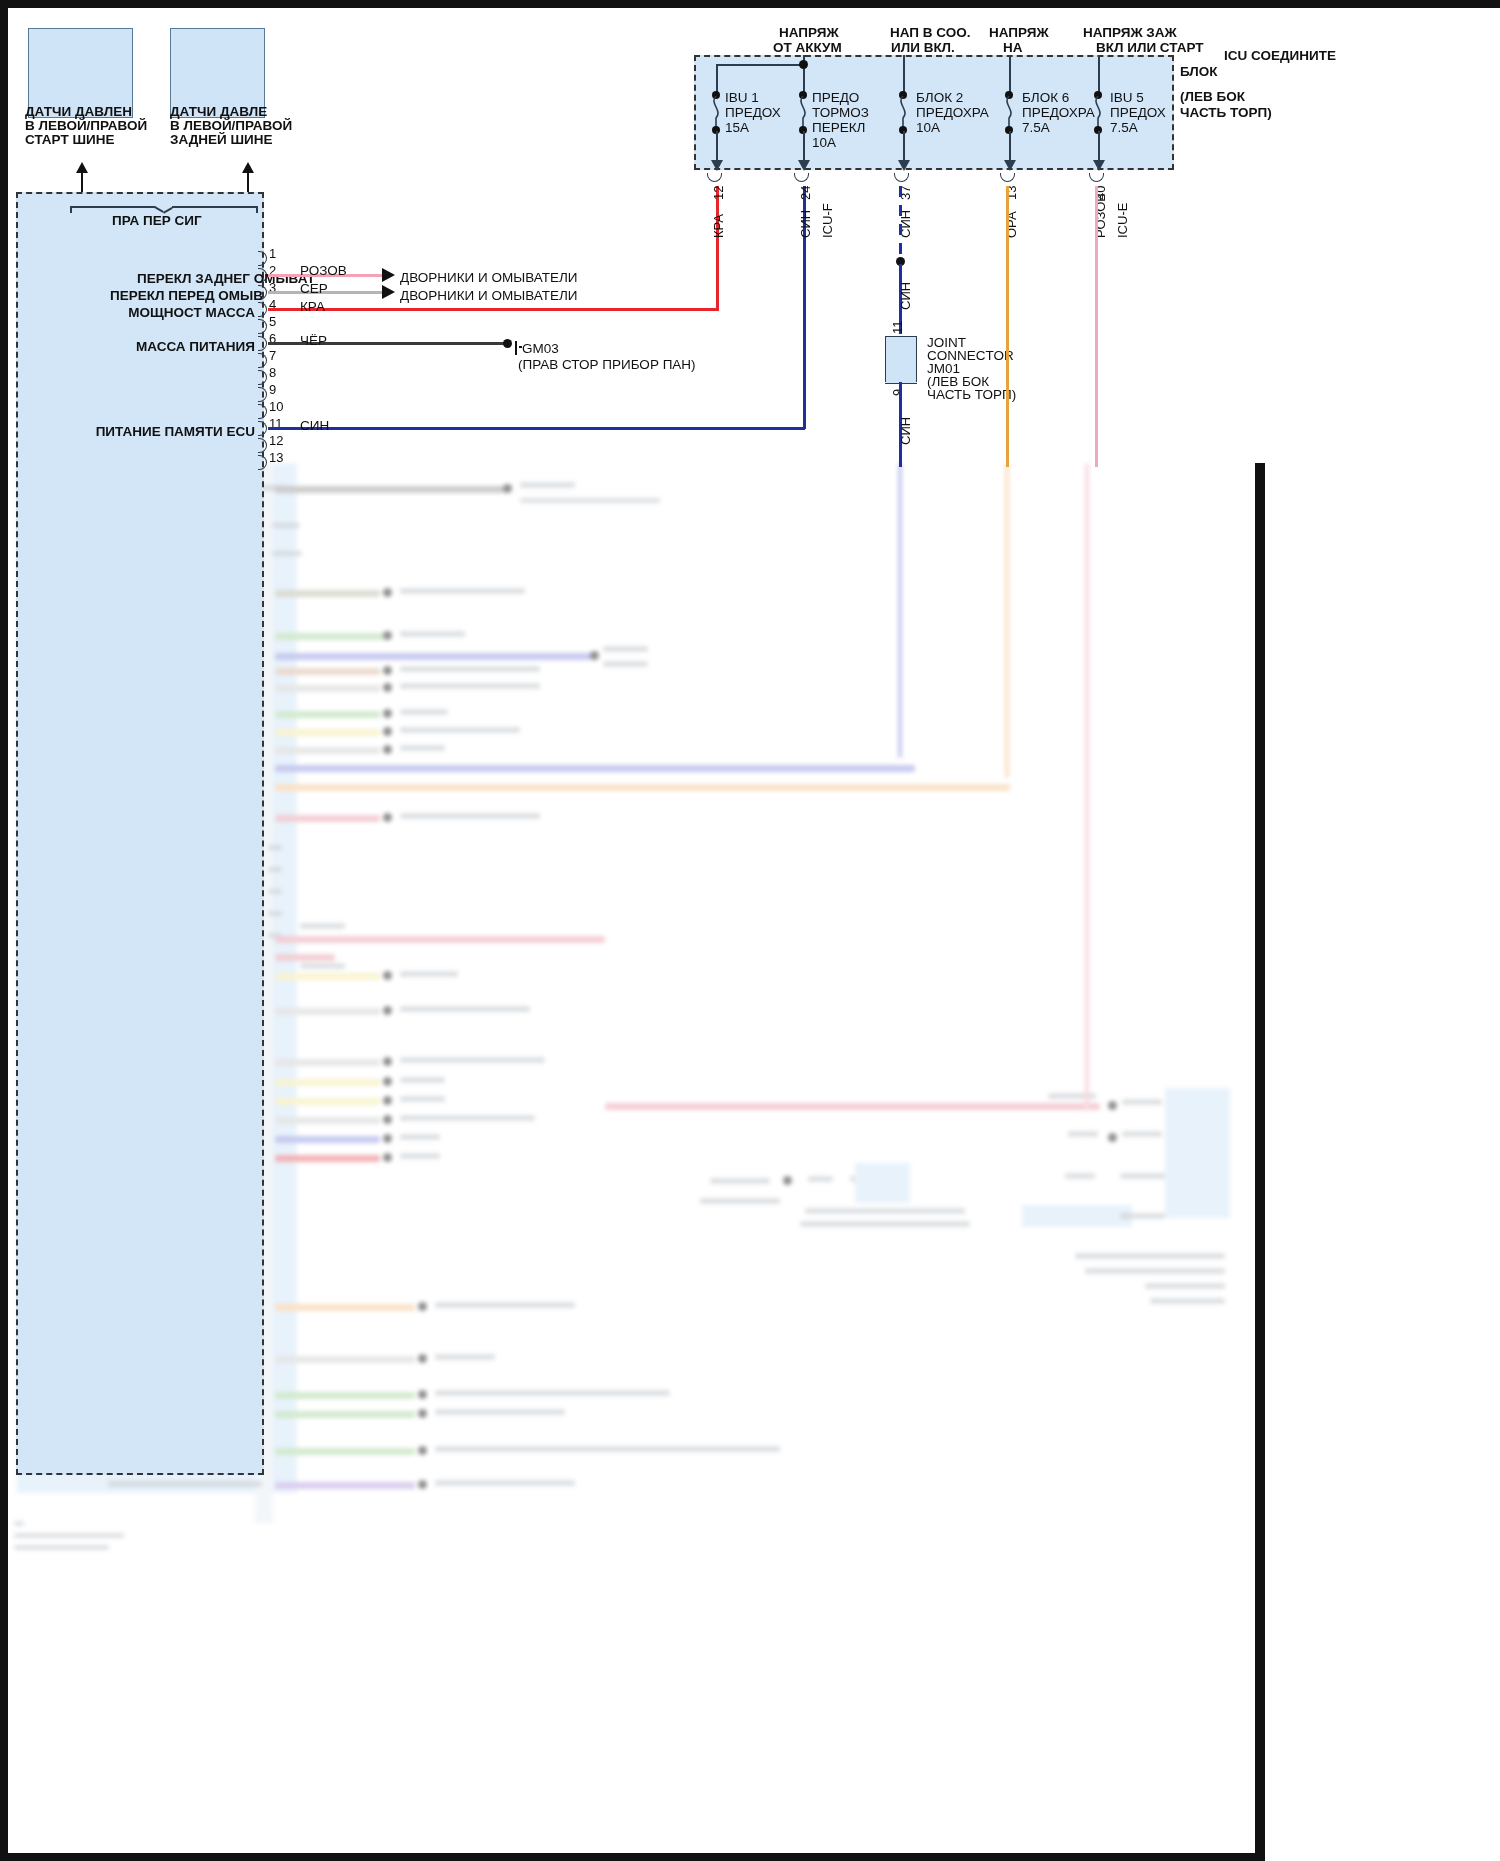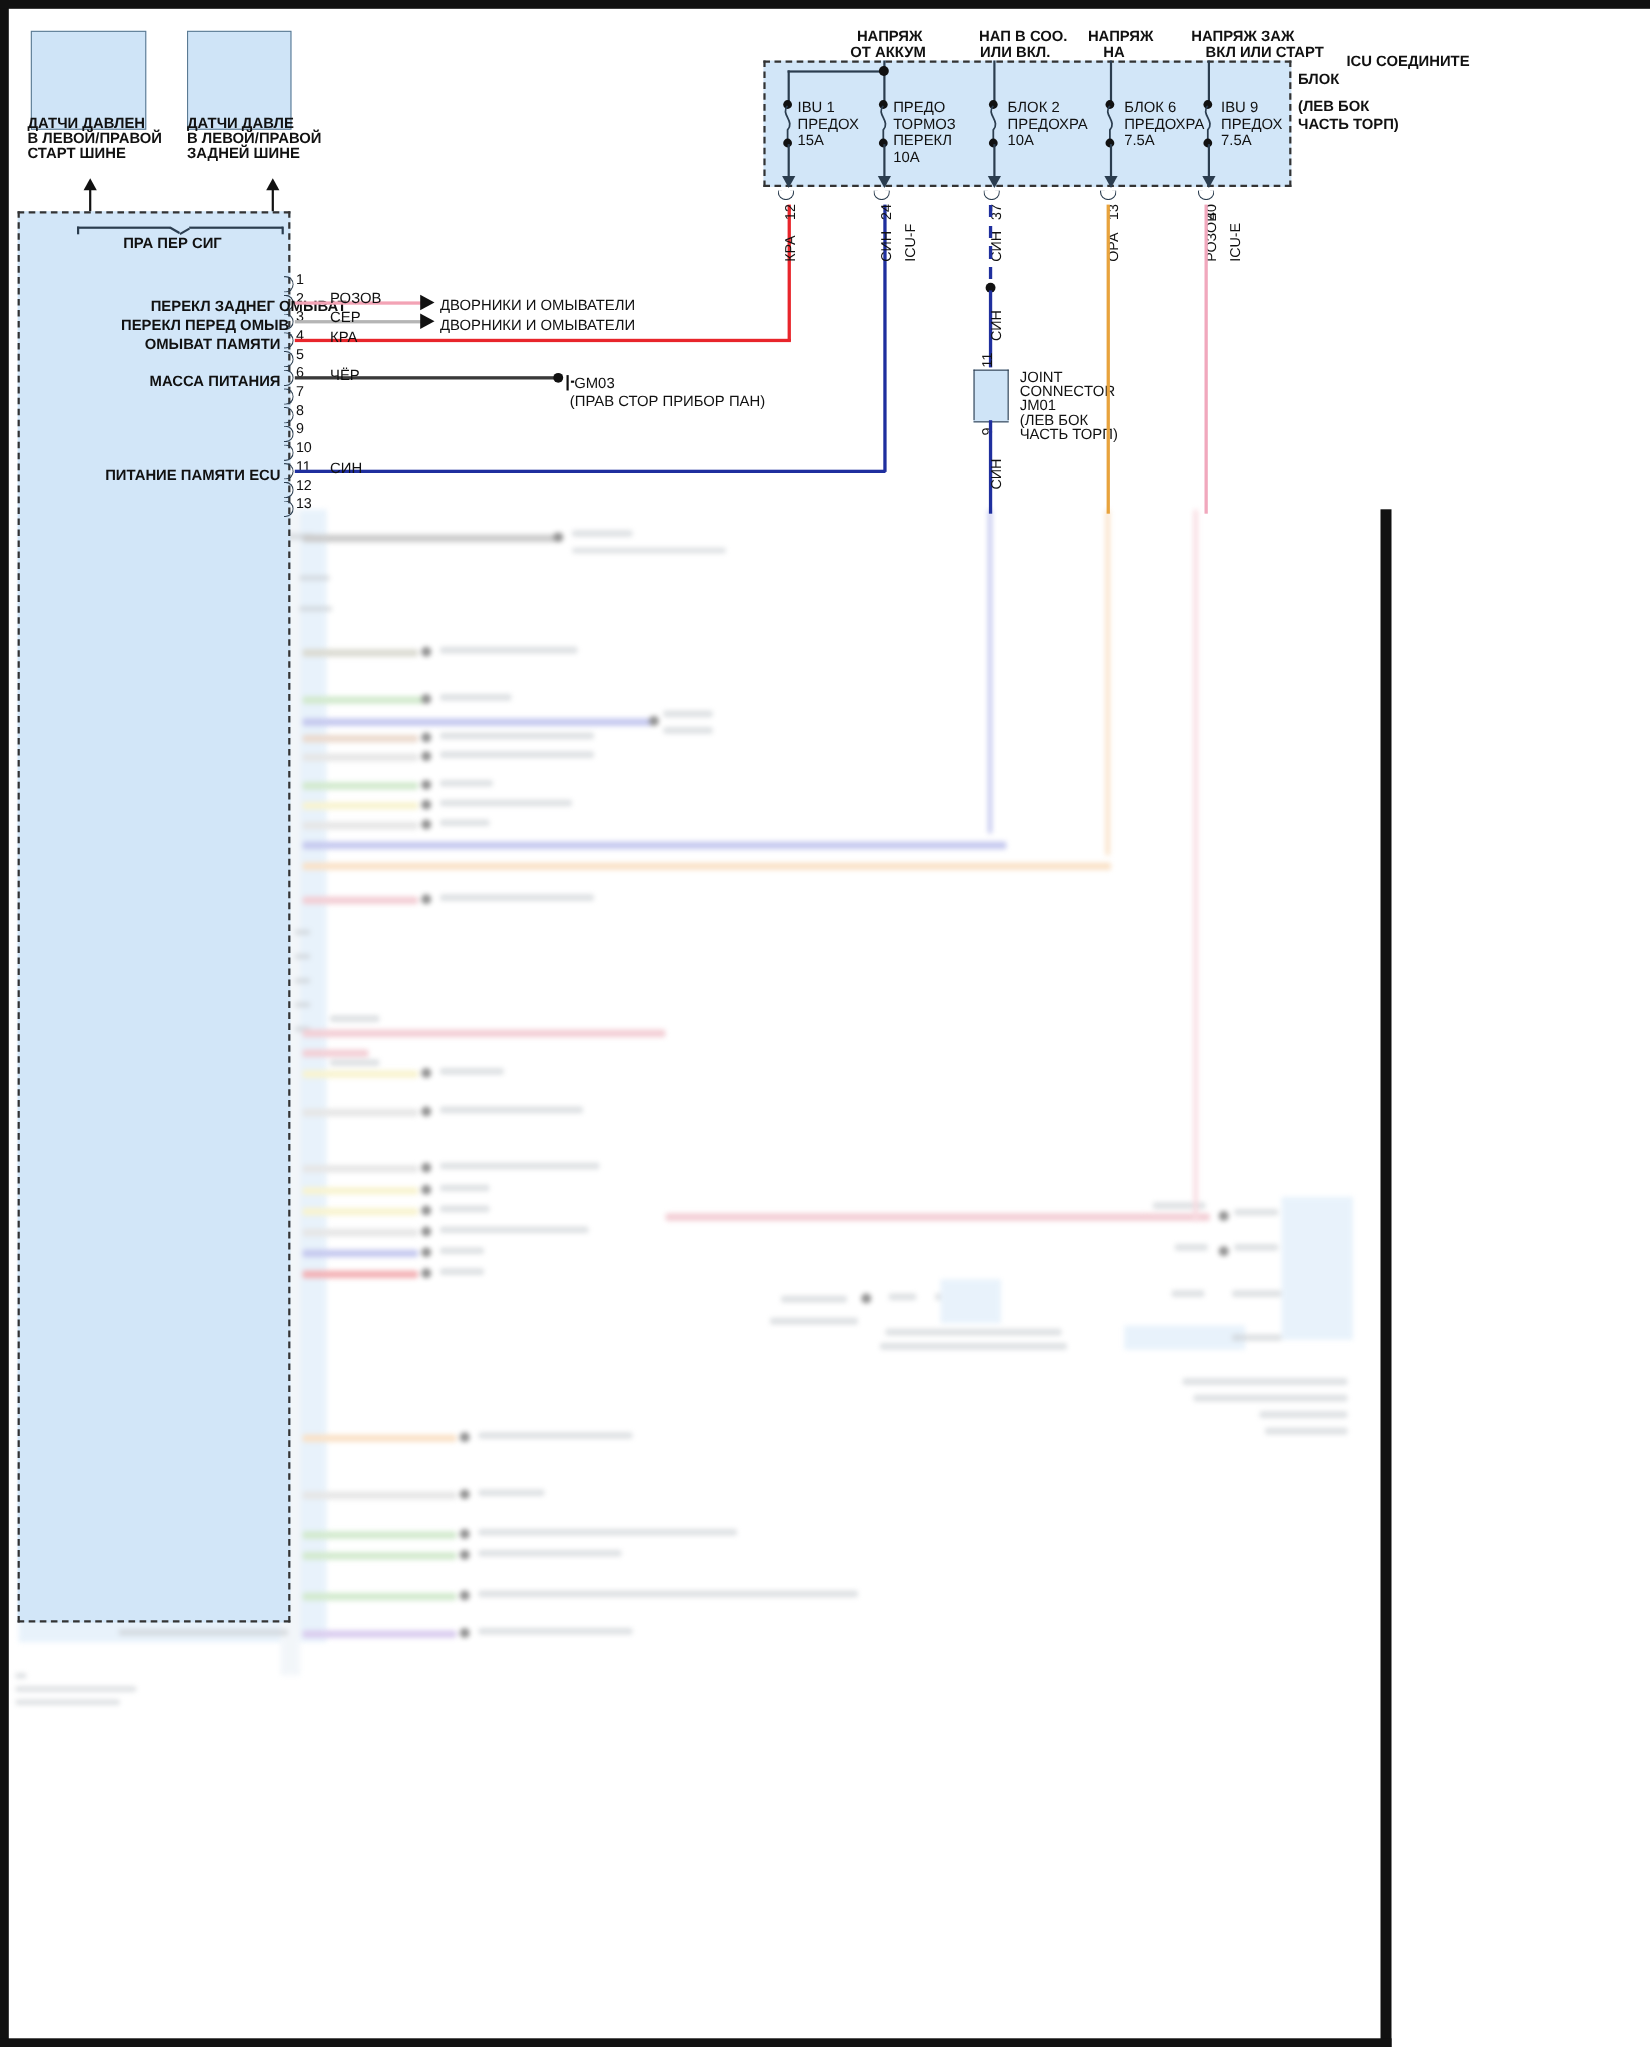--- a/index.html
+++ b/index.html
@@ -291,21 +291,21 @@
       <div class="pinmark" style="left:258px;top:438px;"></div>
       <div class="pin" style="left:269px;top:433px;">12</div>
     </div>
   <div>
       <div class="pinmark" style="left:258px;top:455px;"></div>
       <div class="pin" style="left:269px;top:450px;">13</div>
     </div>
 
   <div class="txt b" style="left:110px;top:272px;text-align:right;width:145px;padding-left:27px;">ПЕРЕКЛ ЗАДНЕГ ОМЫВАТ</div>
   <div class="txt b" style="left:110px;top:289px;text-align:right;width:145px;">ПЕРЕКЛ ПЕРЕД ОМЫВ</div>
-  <div class="txt b" style="left:110px;top:306px;text-align:right;width:145px;">ОМЫВАТ ПАМЯТИ</div>
+  <div class="txt b" style="left:110px;top:306px;text-align:right;width:145px;">МОЩНОСТ МАССА</div>
   <div class="txt b" style="left:110px;top:340px;text-align:right;width:145px;">МАССА ПИТАНИЯ</div>
   <div class="txt b" style="left:90px;top:425px;text-align:right;width:165px;">ПИТАНИЕ ПАМЯТИ ECU</div>
 
   <div class="hl" style="left:268px;top:274px;width:115px;background:#f3a3b5;"></div>
   <div class="tri-r" style="left:382px;top:268px;"></div>
   <div class="txt" style="left:300px;top:264px;">РОЗОВ</div>
   <div class="txt" style="left:400px;top:271px;">ДВОРНИКИ И ОМЫВАТЕЛИ</div>
 
   <div class="hl" style="left:268px;top:291px;width:115px;background:#b5b5b5;"></div>
   <div class="tri-r" style="left:382px;top:285px;"></div>
@@ -408,21 +408,21 @@
   </div>
 
   <div>
     <div class="dot" style="left:1094px;top:91px;width:8px;height:8px;"></div>
     <svg class="fuse" style="left:1091px;top:96px;" viewBox="0 0 14 36">
         <path d="M7 0 C 0 8, 14 14, 7 22 L7 36" stroke="#2b3d4f" stroke-width="1.6" fill="none"></path>
       </svg>
     <div class="dot" style="left:1094px;top:126px;width:8px;height:8px;"></div>
     <div class="thin-v" style="left:1098px;top:131px;height:32px;"></div>
     <div class="tri-d" style="left:1093px;top:160px;"></div>
-    <div class="txt" style="left:1110px;top:91px;">IBU 9</div>
+    <div class="txt" style="left:1110px;top:91px;">IBU 5</div>
     <div class="txt" style="left:1110px;top:106px;">ПРЕДОХ</div>
     <div class="txt" style="left:1110px;top:121px;">7.5A</div>
   </div>
 
   <div>
     <div class="pinmark" style="left:710px;top:170px;transform:rotate(90deg);transform-origin:center;"></div>
     <div class="vtxt" style="left:711px;top:200px;">12</div>
   </div>
   <div>
     <div class="pinmark" style="left:797px;top:170px;transform:rotate(90deg);transform-origin:center;"></div>

